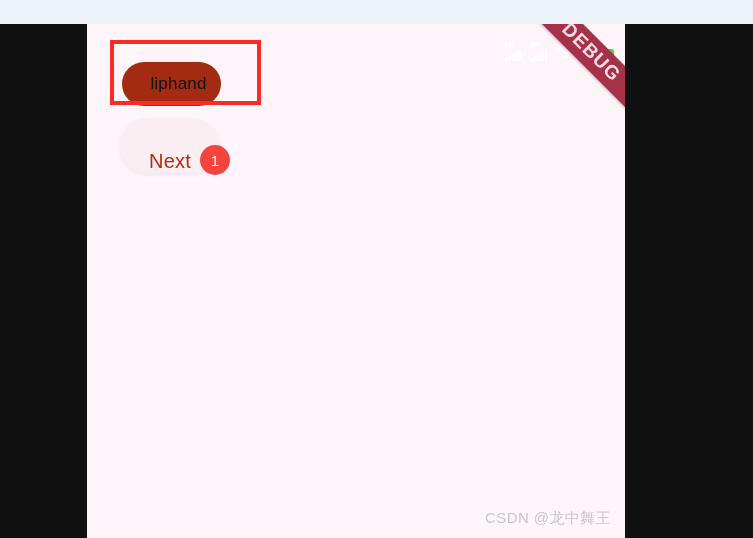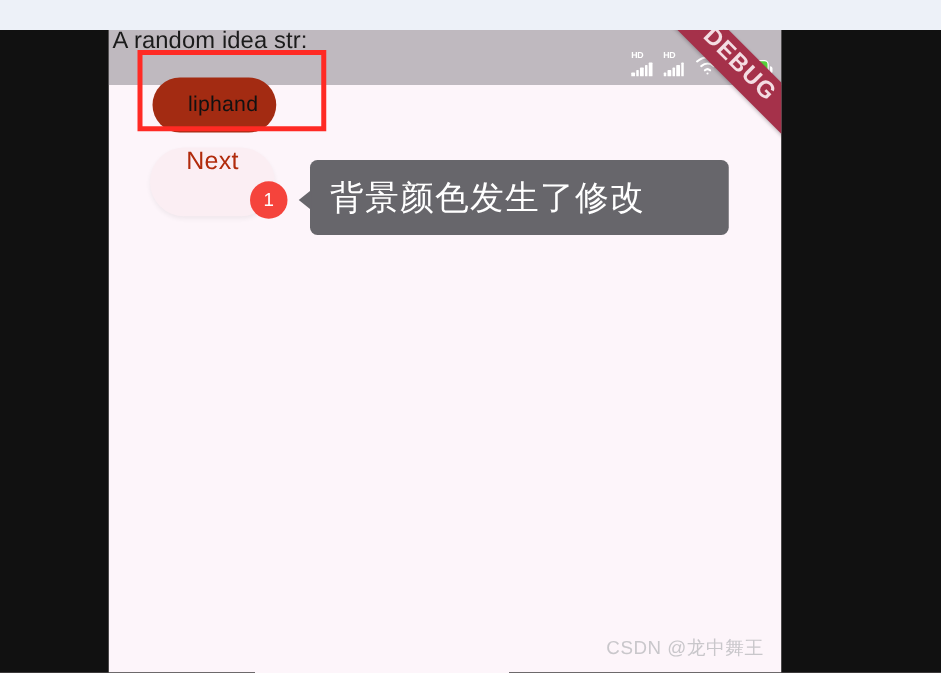--- a/index.html
+++ b/index.html
@@ -198,21 +198,21 @@
   }
 
   
   .next-button {
     position: absolute;
     left: 33px; top: 94px;
     width: 100px; height: 55px;
     background: #fbeef3;
     border-radius: 28px;
     display: flex;
-    align-items: flex-start;
+    align-items: flex-end;
     justify-content: center;
     box-shadow: 0 2px 4px rgba(0,0,0,.06);
   }
   .next-label {
     font-size: 20px;
     color: #b12b0c;
     letter-spacing: .2px;
   }
   .next-badge {
     position: absolute;
@@ -266,23 +266,20 @@
 </style>
 </head>
 <body>
 
 <div id="root">
 
   <div class="top-strip"></div>
 
   <div class="phone">
 
-    <div class="app-header">
-      <div class="app-header-title">A random idea str:</div>
-    </div>
 
     <div class="status-bar">
 
       <div class="sb-right">
         <span class="signal-group">
           <span class="hd-label">HD</span>
           <span class="bars">
             <i></i>
               <i></i>
               <i></i>
@@ -323,20 +320,17 @@
       <span class="liphand-text">liphand</span>
     </div>
 
     <div class="highlight-box"></div>
 
     <div class="next-button">
       <span class="next-label">Next</span>
     </div>
     <div class="next-badge">1</div>
 
-    <div class="tooltip">
-      <span class="tooltip-text">背景颜色发生了修改</span>
-    </div>
 
     <div class="watermark">CSDN @龙中舞王</div>
 
   </div>
 </div>
 
 </body></html>

